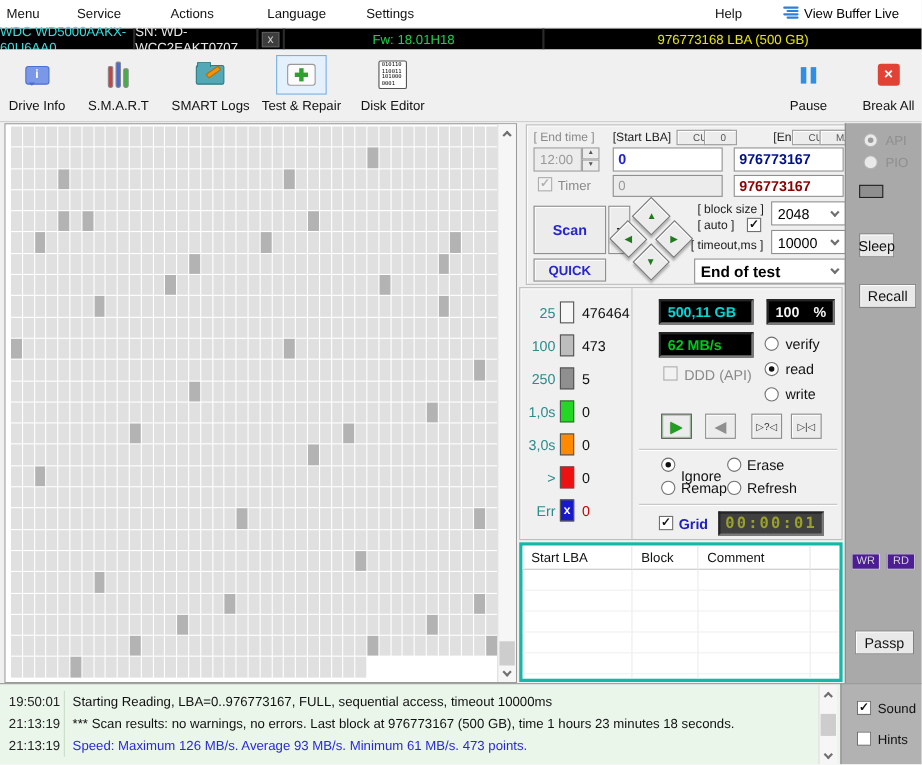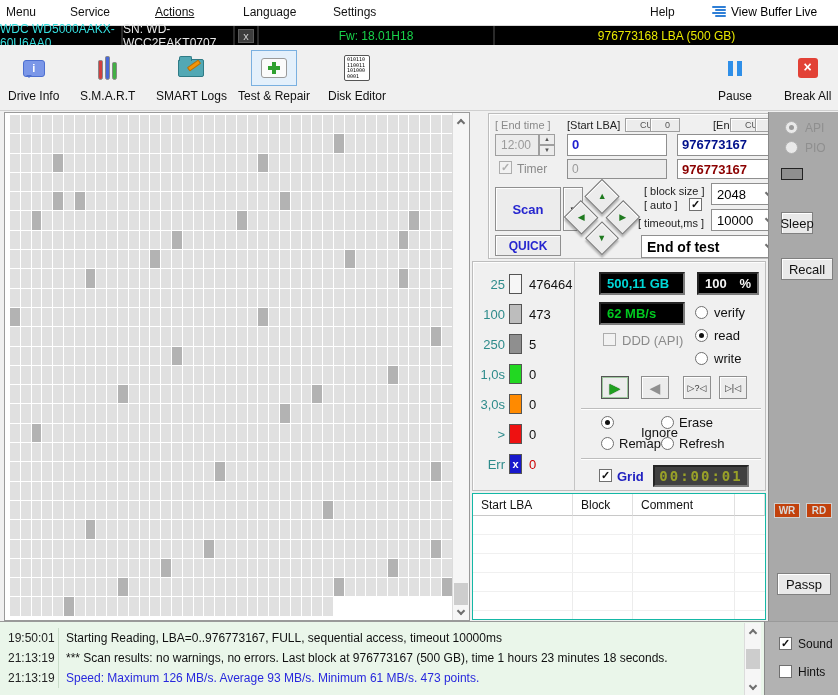--- a/index.html
+++ b/index.html
@@ -109,31 +109,31 @@
 
   .media-btn { position:absolute; top:114px; width:28px; height:23px; background:#ececec; border:1px solid #8f8f8f; box-shadow:inset 1px 1px 0 #fff; display:flex; align-items:center; justify-content:center; cursor:pointer; font-size:9px; color:#333; }
   .media-btn.playing { border:1px solid #555; box-shadow:inset 0 0 0 1px #9ec79e; }
   .media-btn .play { color:#1fa01f; font-size:14px; text-shadow:0 0 1px #064006; }
   .media-btn .back { color:#8f8f8f; font-size:14px; }
 
   .radio-label { position:absolute; font-size:13px; color:#111; }
   .hsep { position:absolute; left:4px; right:4px; height:2px; border-top:1px solid #bdbdbd; border-bottom:1px solid #fff; }
 
   
-  #defects { position:absolute; left:2px; top:381px; width:294px; height:127px; background:#fff; border:1px solid #14b8a6; overflow:hidden; }
+  #defects { position:absolute; left:2px; top:381px; width:294px; height:127px; background:#fff; border:3px solid #14b8a6; overflow:hidden; }
   .th { position:absolute; top:0; height:22px; font-size:12px; color:#111; display:flex; align-items:center; padding-left:8px; border-right:1px solid #e0e0e0; border-bottom:1px solid #c8c8c8; background:#fff; }
   .tcol { position:absolute; top:22px; bottom:0; border-right:1px solid #ececec; }
   .trow { position:absolute; left:0; width:100%; height:19px; border-bottom:1px solid #f0f0f0; }
 
   
   #sidebar { position:absolute; left:768px; top:112px; width:70px; height:509px; background:#a9a9a9; border-left:1px solid #8a8a8a; }
   .side-label { position:absolute; font-size:12px; color:#8f8f8f; }
   #activity-led { position:absolute; left:12px; top:56px; width:22px; height:12px; background:#8f8f8f; border:1px solid #222; }
   .side-btn { position:absolute; background:#e9e9e9; border:1px solid #808080; box-shadow:inset 1px 1px 0 #fff; font-size:13px; color:#111; display:flex; align-items:center; justify-content:center; cursor:pointer; }
-  .side-btn.dis { background:#c2410c; color:#d8d8d8; border-color:#cfcfcf; box-shadow:none; font-weight:bold; font-size:10px; }
+  .side-btn.dis { background:#4c1d95; color:#d8d8d8; border-color:#cfcfcf; box-shadow:none; font-weight:normal; font-size:10px; }
 
   
   #logpanel { position:absolute; left:0; top:621px; width:764px; height:74px; background:#eaf6ea; border-top:1px solid #9a9a9a; }
   .log-row { position:absolute; left:0; width:740px; height:20px; display:flex; align-items:center; font-size:12px; }
   .log-time { width:58px; padding-left:8px; color:#222; flex:none; }
   .log-div { width:1px; align-self:stretch; background:#c9dcc9; flex:none; }
   .log-text { padding-left:7px; white-space:nowrap; }
   #logscroll { position:absolute; left:744px; top:1px; width:17px; height:72px; background:#f6f6f6; border-left:1px solid #dcdcdc; }
   #soundpanel { position:absolute; left:764px; top:621px; width:74px; height:74px; background:#b2b2b2; border-top:1px solid #9a9a9a; border-left:1px solid #8a8a8a; }
   .opt-label { position:absolute; font-size:12px; color:#111; }
@@ -148,21 +148,21 @@
       <span class="list-icon">
           <i></i>
           <i></i>
           <i></i>
           <i></i>
         </span>
       <span>View Buffer Live</span>
     </div>
   <div class="menu-item" style="left: 6px;">Menu</div>
       <div class="menu-item" style="left: 70px;">Service</div>
-      <div class="menu-item" style="left: 155px; text-decoration: underline;">Actions</div>
+      <div class="menu-item" style="left: 155px;">Actions</div>
       <div class="menu-item" style="left: 243px;">Language</div>
       <div class="menu-item" style="left: 333px;">Settings</div>
       <div class="menu-item" style="left: 650px;">Help</div>
     </div>
 
   <div id="drivebar">
     <div class="seg seg-model">WDC WD5000AAKX-60U6AA0</div>
     <div class="seg seg-sn">SN: WD-WCC2EAKT0707</div>
     <div class="seg seg-x">
         <span class="xbox">x</span>
@@ -1289,21 +1289,21 @@
         </div>
       <div class="vthumb" style="top:470px; height:22px;"></div>
       <div class="varrow" style="bottom:0;">
           <span class="chev down"></span>
         </div>
     </div>
   </div>
 
   <div id="midpanel">
 
-    <div class="group" style="left:18px; top:1px; width:294px; height:146px;">
+    <div class="group" style="left:8px; top:1px; width:294px; height:146px;">
       <span class="lbl gray" style="left:6px; top:5px;">[ End time ]</span>
       <span class="lbl" style="left:78px; top:5px;">[Start LBA]</span>
       <span class="minibtn" style="left:136px; top:4px;">CUR</span>
       <span class="minibtn" style="left:161px; top:4px; width:18px;">0</span>
       <span class="lbl" style="left:188px; top:5px;padding-left:36px;">[End LBA]</span>
       <span class="minibtn" style="left:241px; top:4px;">CUR</span>
       <span class="minibtn" style="left:266px; top:4px;">MAX</span>
 
       <div class="spinner" style="left:6px; top:20px;">
         <span class="spin-val">12:00</span>
@@ -1428,21 +1428,21 @@
             <span>▷?◁</span>
           </div>
           <div class="media-btn" style="left: 246px;">
             <span>▷|◁</span>
           </div>
         </div>
       <div class="hsep" style="left:108px; top:146px;"></div>
 
       <div id="policy">
           <span class="radio sel" style="left: 128px; top: 154px;"></span>
-          <span class="radio-label" style="left: 146px; top: 163px; margin-left: 22px;">Ignore</span>
+          <span class="radio-label" style="left: 146px; top: 163px;">Ignore</span>
           <span class="radio" style="left: 188px; top: 154px;"></span>
           <span class="radio-label" style="left: 206px; top: 153px;">Erase</span>
           <span class="radio" style="left: 128px; top: 175px;"></span>
           <span class="radio-label" style="left: 146px; top: 174px;">Remap</span>
           <span class="radio" style="left: 188px; top: 175px;"></span>
           <span class="radio-label" style="left: 206px; top: 174px;">Refresh</span>
         </div>
       <div class="hsep" style="left:108px; top:196px;"></div>
 
       <span class="checkbox checked" style="left:126px; top:207px;"></span>

